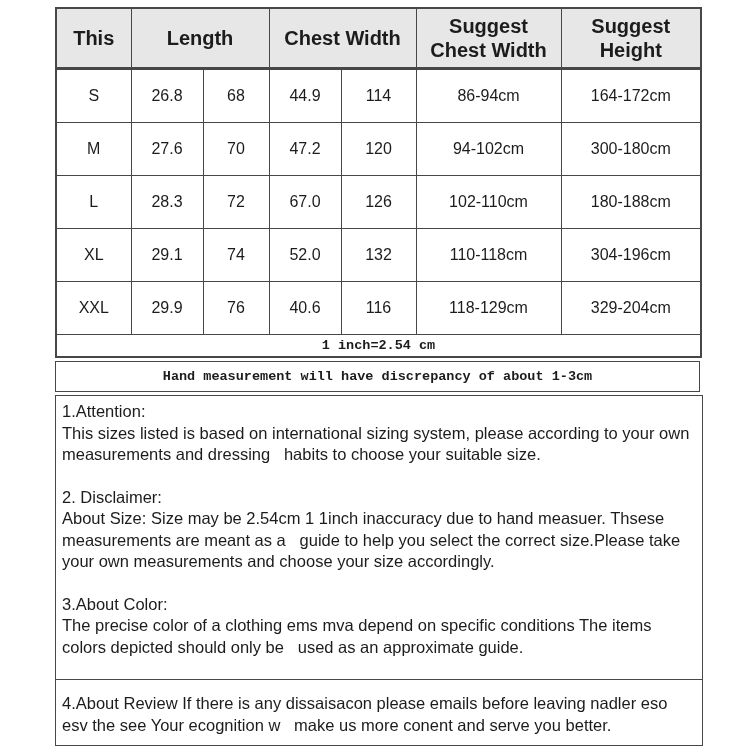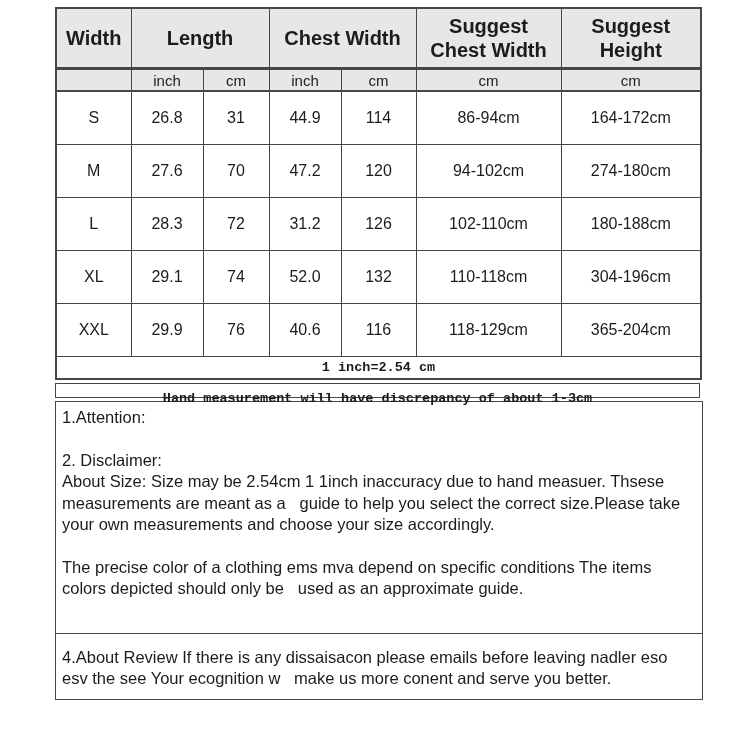--- a/index.html
+++ b/index.html
@@ -27,28 +27,28 @@
     border-bottom:2px solid #474747;
   }
   tr.data-row td { height:52px; font-size:16px; }
   tr.conv-row td {
     height:21px; font-family:"Liberation Mono", monospace;
     font-weight:bold; font-size:13.5px;
   }
 
   .hand-note {
     box-sizing:border-box; width:645px; margin-top:3px;
-    border:1px solid #474747; height:15px; line-height:29px;
+    border:1px solid #474747; height:31px; line-height:29px;
     text-align:center; font-family:"Liberation Mono", monospace;
     font-weight:bold; font-size:13.5px;
   }
 
   .notes-box {
     box-sizing:border-box; width:648px; margin-top:3px;
-    border:1px solid #474747; padding:5px 6px 12px 6px;
+    border:1px solid #474747; padding:5px 6px 0 6px;
     font-size:16.5px; line-height:21.5px;
   }
   .note-section { margin:0 0 21px 0; }
   .note-heading { white-space:pre-wrap; }
   .note-body { white-space:pre-wrap; }
   .notes-box-last {
     margin-top:-1px; padding-top:13px; padding-bottom:9px;
   }
   .notes-box-last .note-section { margin-bottom:0; }
 </style>
@@ -62,97 +62,90 @@
       <col style="width:75px">
         <col style="width:72px">
         <col style="width:66px">
       <col style="width:72px">
         <col style="width:75px">
         <col style="width:145px">
       <col style="width:140px">
     </colgroup>
     <tbody>
       <tr class="head-main">
-        <th><span>Width</span></th>
+        <th><span>This</span></th>
         <th colspan="2"><span>Length</span></th>
         <th colspan="2"><span>Chest Width</span></th>
         <th><span>Suggest</span><br><span>Chest Width</span></th>
         <th><span>Suggest</span><br><span>Height</span></th>
       </tr>
-      <tr class="head-units">
-        <td></td>
-        <td>inch</td>
-        <td>cm</td>
-        <td>inch</td>
-        <td>cm</td>
-        <td>cm</td>
-        <td>cm</td>
-      </tr>
       <tr class="data-row">
         <td>S</td>
         <td>26.8</td>
-        <td>31</td>
+        <td>68</td>
         <td>44.9</td>
         <td>114</td>
         <td>86-94cm</td>
         <td>164-172cm</td>
       </tr>
       <tr class="data-row">
         <td>M</td>
         <td>27.6</td>
         <td>70</td>
         <td>47.2</td>
         <td>120</td>
         <td>94-102cm</td>
-        <td>274-180cm</td>
+        <td>300-180cm</td>
       </tr>
       <tr class="data-row">
         <td>L</td>
         <td>28.3</td>
         <td>72</td>
-        <td>31.2</td>
+        <td>67.0</td>
         <td>126</td>
         <td>102-110cm</td>
         <td>180-188cm</td>
       </tr>
       <tr class="data-row">
         <td>XL</td>
         <td>29.1</td>
         <td>74</td>
         <td>52.0</td>
         <td>132</td>
         <td>110-118cm</td>
         <td>304-196cm</td>
       </tr>
       <tr class="data-row">
         <td>XXL</td>
         <td>29.9</td>
         <td>76</td>
         <td>40.6</td>
         <td>116</td>
         <td>118-129cm</td>
-        <td>365-204cm</td>
+        <td>329-204cm</td>
       </tr>
       <tr class="conv-row">
         <td colspan="7">1 inch=2.54 cm</td>
       </tr>
     </tbody>
   </table>
 
   <div class="hand-note">Hand measurement will have discrepancy of about 1-3cm</div>
 
   <div class="notes-box">
     <div class="note-section">
       <div class="note-heading">1.Attention:</div>
+      <div class="note-body">This sizes listed is based on international sizing system, please according to your own measurements and dressing   habits to choose your suitable size.</div>
     </div>
     <div class="note-section">
       <div class="note-heading">2. Disclaimer:</div>
       <div class="note-body">About Size: Size may be 2.54cm 1 1inch inaccuracy due to hand measuer. Thsese measurements are meant as a   guide to help you select the correct size.Please take your own measurements and choose your size accordingly.</div>
     </div>
     <div class="note-section">
+      <div class="note-heading">3.About Color:</div>
       <div class="note-body">The precise color of a clothing ems mva depend on specific conditions The items colors depicted should only be   used as an approximate guide.</div>
     </div>
   </div>
 
   <div class="notes-box notes-box-last">
     <div class="note-section">
       <div class="note-body">4.About Review If there is any dissaisacon please emails before leaving nadler eso esv the see Your ecognition w   make us more conent and serve you better.</div>
     </div>
   </div>
 

